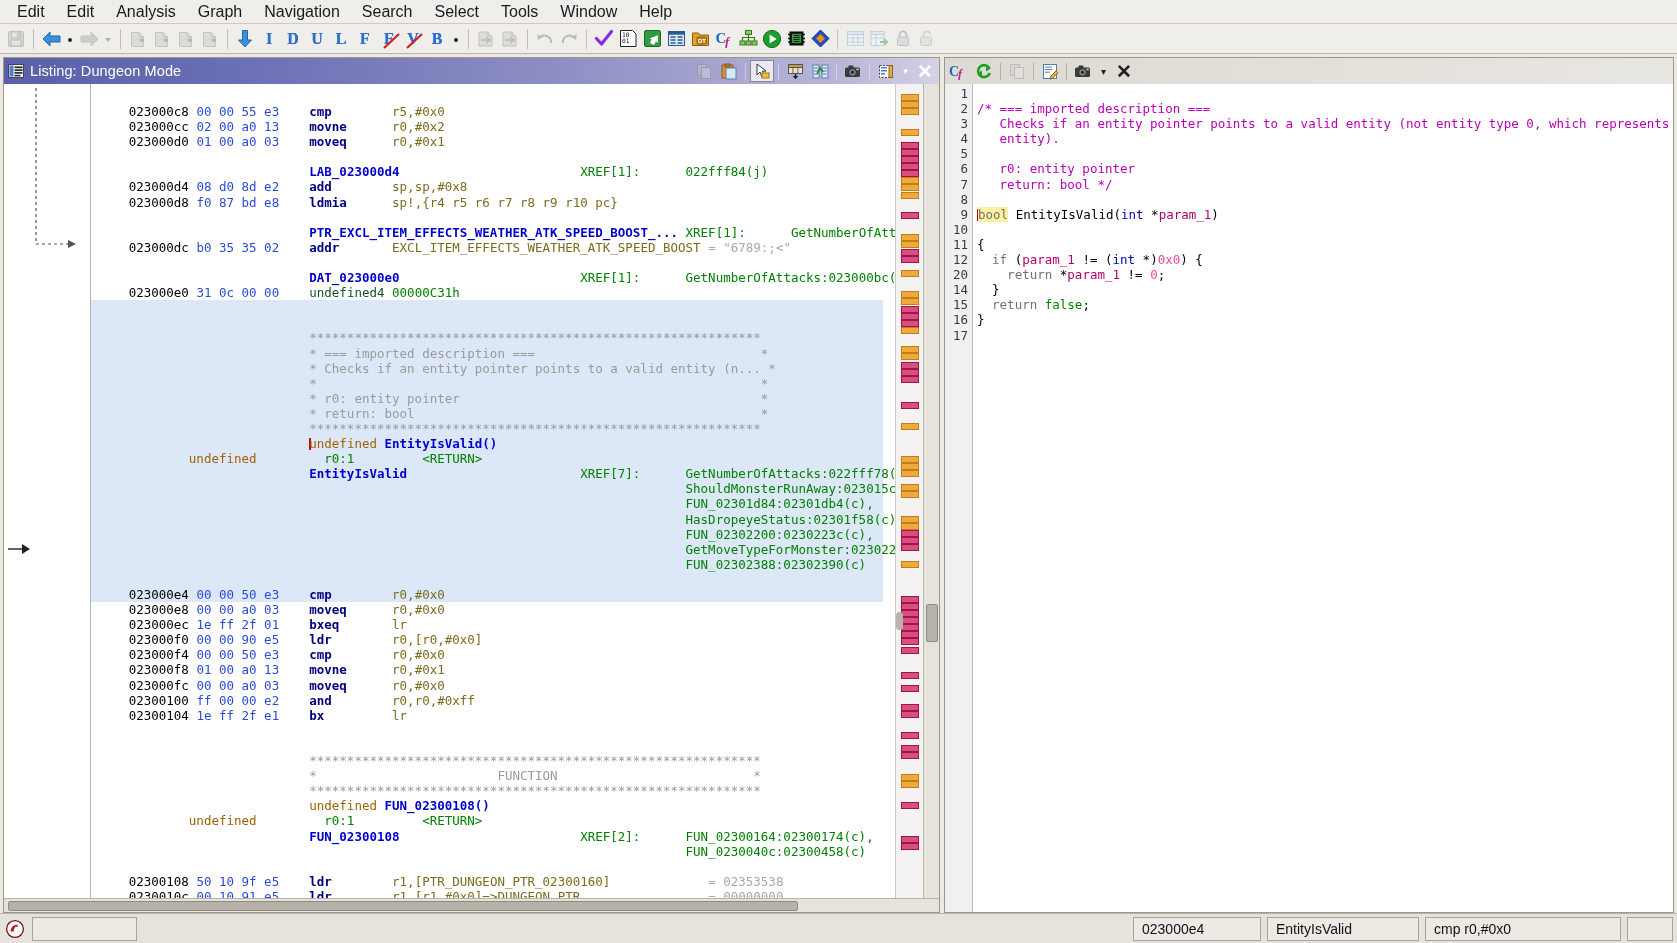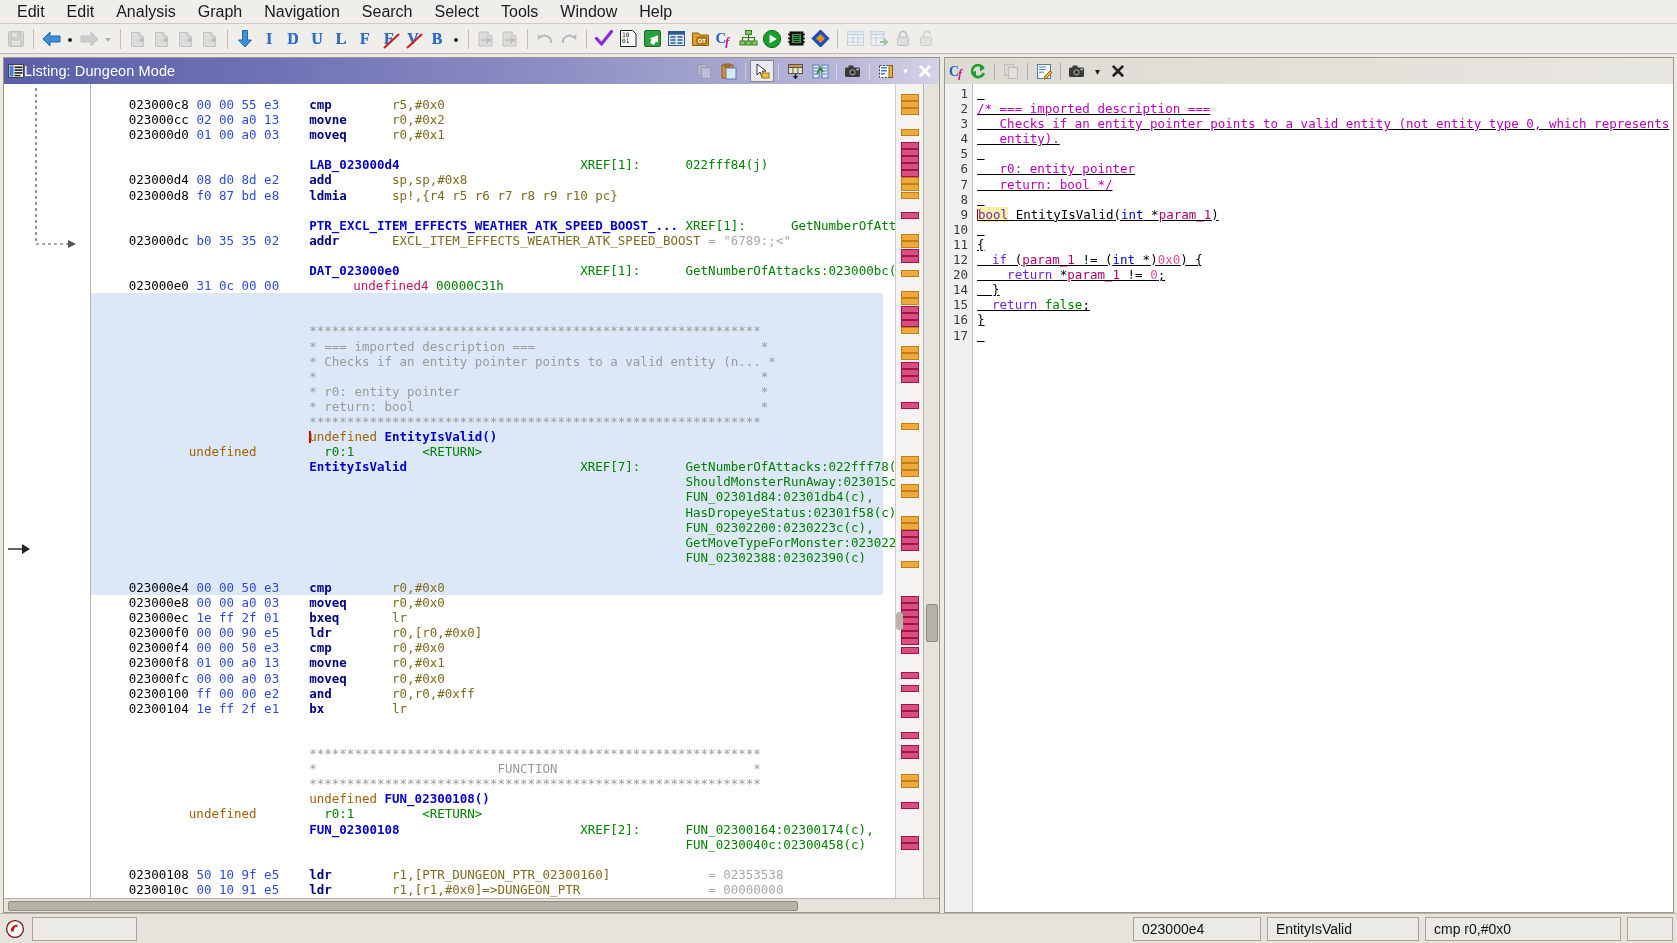--- a/index.html
+++ b/index.html
@@ -43,21 +43,21 @@
   
   .workspace { flex:1; display:flex; min-height:0; padding: 3px 3px 0 3px; gap:4px; background:#ece9e2;}
 
   .panel { display:flex; flex-direction:column; min-width:0; background:#ece9e2;
            border:1px solid #9b978e; }
   .panel-left { width: 937px; flex:none; }
   .panel-right { flex:1; }
 
   .panel-title {
     height:26px; display:flex; align-items:center; flex:none;
-    padding: 0 2px 0 4px; color:#ffffff; font-size:14.5px; gap:0;
+    padding: 0 2px 0 4px; color:#ffffff; font-size:14.5px; gap:6px;
     background: linear-gradient(to right, #5a5fa8 0%, #6b6fb4 25%, #8e8fc4 60%, #b9b7d8 90%, #d4d2e6 100%);
   }
   .panel-title.inactive {
     background: linear-gradient(to right, #dcdad3 0%, #e8e6e0 100%);
     color:#1a1a1a;
   }
   .pt-label { flex:1; white-space:nowrap; overflow:hidden; text-overflow:ellipsis; letter-spacing:0.1px;}
   .pt-icons { display:flex; align-items:center; gap:1px; }
   .pt-btn { width:24px; height:22px; display:flex; align-items:center; justify-content:center;
             cursor:default; border:1px solid transparent;}
@@ -72,32 +72,32 @@
     width: 86px; flex:none; background:#ffffff; position:relative; border-right:0px;
   }
   .listing-body {
     flex:1; min-width:0; overflow:hidden; position:relative;
     background:#ffffff; border-left:1px solid #b8b4ab;
   }
   .code {
     font-family:"DejaVu Sans Mono","Liberation Mono",monospace;
     font-size:12.5px; line-height:15.1px; white-space:pre;
   }
-  .listing-canvas { position:absolute; top:0; left:0; right:12px; padding-top:13px;}
+  .listing-canvas { position:absolute; top:0; left:0; right:12px; padding-top:20px;}
   .lrow { height:15.1px; white-space:pre; }
   .block-hl { background:#dce8f8; }
 
   .c-addr { color:#000000; }
   .c-byte { color:#2b4bd6; }
   .c-mnem { color:#00007f; font-weight:600;}
   .c-op   { color:#7d6b1f; }
   .c-label{ color:#0000cc; font-weight:600;}
   .c-xreflbl{ color:#008000; }
   .c-xref { color:#008000; }
-  .c-type { color:#be185d;margin-left:44px; }
+  .c-type { color:#14532d; }
   .c-fname { color:#0000cc; font-weight:600; }
   .c-green { color:#008000; }
   .c-eq { color:#a8a8a8; }
   .c-plate { color:#9a9a9a; }
   .c-dark { color:#a16207; }
   .cursor-bar { display:inline-block; width:2px; height:12px; background:#d00000; vertical-align:-2px; margin-right:-2px;}
 
   
   .marker-strip { width:28px; flex:none; background:#f4f3f1; position:relative; border-left:1px solid #cfcbc2;}
   .mk { position:absolute; left:5px; width:18px; height:7px; border:1px solid #8a6a20; }
@@ -111,23 +111,23 @@
   .hthumb { position:absolute; top:2px; height:10px; background:#b6b2a9; border:1px solid #8e8a82; border-radius:2px;}
 
   
   .dec-body { flex:1; display:flex; min-height:0; background:#ffffff; overflow:hidden;}
   .dec-gutter {
     width:28px; flex:none; background:#f0f0f0; border-right:1px solid #bdbdbd;
     text-align:right; padding:2px 4px 0 0; color:#3a3a3a;
     font-family:"DejaVu Sans Mono","Liberation Mono",monospace; font-size:12.5px; line-height:15.1px;
   }
   .dec-code { flex:1; min-width:0; padding:2px 4px 0 4px; overflow:hidden;
-    font-family:"DejaVu Sans Mono","Liberation Mono",monospace; font-size:12.5px; line-height:15.1px; white-space:pre;text-decoration:underline;}
+    font-family:"DejaVu Sans Mono","Liberation Mono",monospace; font-size:12.5px; line-height:15.1px; white-space:pre;}
   .d-cmt { color:#b800b8; }
-  .d-kw  { color:#6d28d9; }
+  .d-kw  { color:#737373; }
   .d-type{ color:#0000c0; }
   .d-fn  { color:#000000; }
   .d-var { color:#b0006c; }
   .d-num { color:#ec4899;text-align:right; }
   .d-false { color:#008000;margin-top:40px; }
   .d-hl { background:#fbf2a0; }
   .d-cursor { display:inline-block; width:2px; height:12px; background:#d00000; vertical-align:-2px; margin-right:-1px;}
 
   
   .statusbar {

